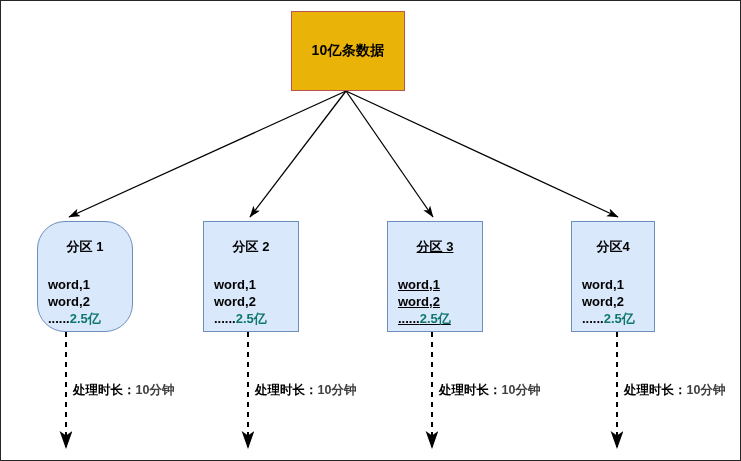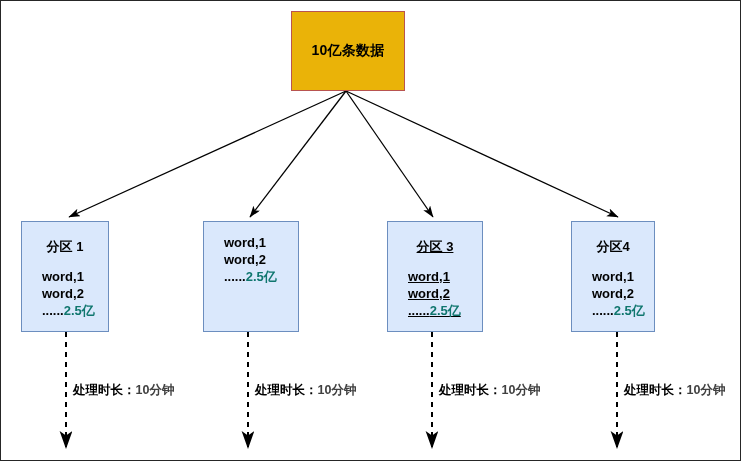--- a/index.html
+++ b/index.html
@@ -49,22 +49,22 @@
   }
   .partition-title {
     width: 100%;
     text-align: center;
     font-size: 13px;
     font-weight: bold;
     color: #000000;
     margin-top: 16px;
   }
   .partition-body {
-    margin-top: 12px;
-    padding-left: 20px;
+    margin-top: 20px;
+    padding-left: 10px;
     font-size: 13px;
     font-weight: bold;
     line-height: 17px;
     color: #000000;
   }
   .partition-body .row {
     white-space: nowrap;
   }
   .count-red {
     color: #0f766e;
@@ -109,30 +109,31 @@
       <line x1="247" y1="331" x2="247" y2="447" stroke="#000000" stroke-width="2" stroke-dasharray="5 5" marker-end="url(#arrow-dashed)"></line>
       <line x1="431" y1="331" x2="431" y2="447" stroke="#000000" stroke-width="2" stroke-dasharray="5 5" marker-end="url(#arrow-dashed)"></line>
       <line x1="616" y1="331" x2="616" y2="447" stroke="#000000" stroke-width="2" stroke-dasharray="5 5" marker-end="url(#arrow-dashed)"></line>
     </g>
   </svg>
 
   <div class="node source-node" style="left:290px; top:10px; width:114px; height:80px;">
     <span class="source-label">10亿条数据</span>
   </div>
 
-  <div class="node partition-node" style="left:20px; top:220px; width:88px; height:111px;">
+  <div class="node partition-node" style="left:36px; top:220px; width:96px; height:111px;border-radius:28px;">
     <div class="partition-title">分区 1</div>
     <div class="partition-body">
       <div class="row">word,1</div>
       <div class="row">word,2</div>
       <div class="row"><span>......</span><span class="count-red">2.5亿</span></div>
     </div>
   </div>
 
   <div class="node partition-node" style="left:202px; top:220px; width:96px; height:111px;">
+    <div class="partition-title">分区 2</div>
     <div class="partition-body">
       <div class="row">word,1</div>
       <div class="row">word,2</div>
       <div class="row"><span>......</span><span class="count-red">2.5亿</span></div>
     </div>
   </div>
 
   <div class="node partition-node" style="left:386px; top:220px; width:96px; height:111px;text-decoration:underline;">
     <div class="partition-title">分区 3</div>
     <div class="partition-body">

